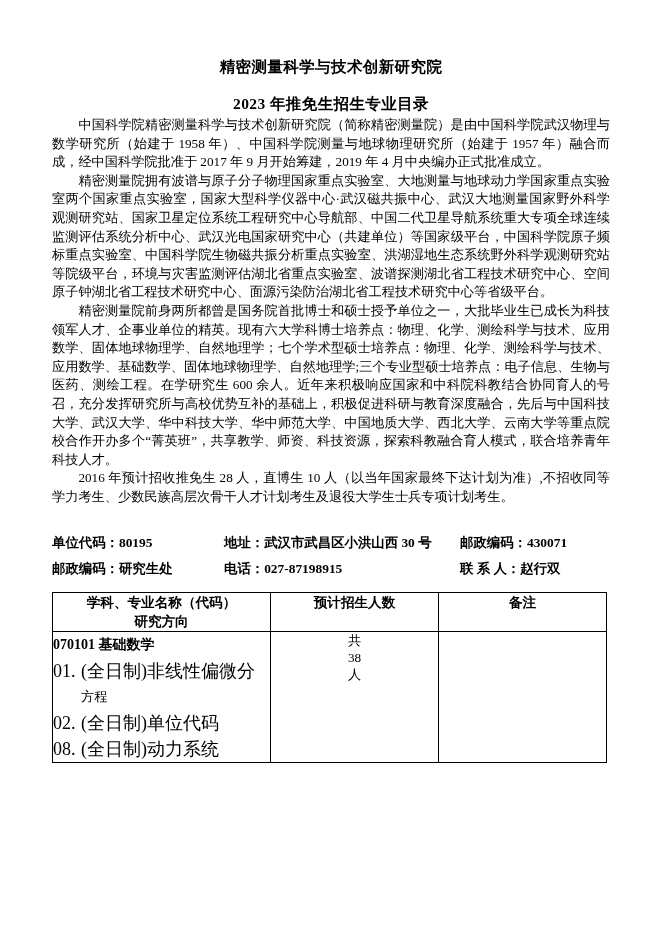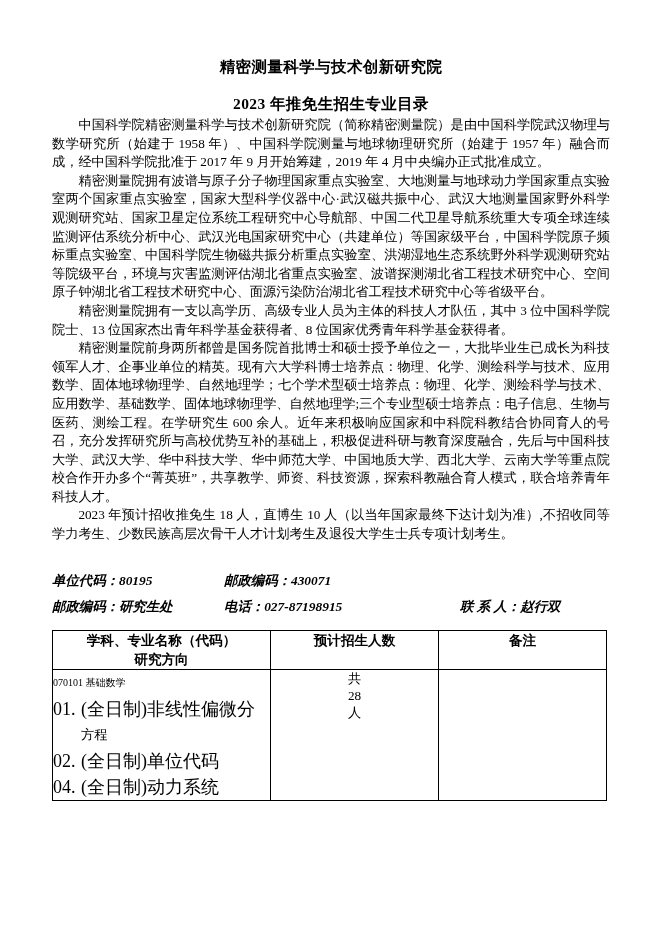--- a/index.html
+++ b/index.html
@@ -59,21 +59,20 @@
   
   .contact {
     margin-top: 24px;
     font-size: 13.4px;
     font-weight: bold;
     line-height: 26px;
   }
   .contact-row {
     display: flex;
     align-items: baseline;
-    font-style: italic;
   }
   .c-col-1 { width: 172px; flex: 0 0 172px; }
   .c-col-2 { width: 236px; flex: 0 0 236px; }
   .c-col-3 { flex: 1 1 auto; }
   .c-label { white-space: pre; }
 
   
   .tbl-wrap { margin-top: 10px; }
   table.major {
     border-collapse: collapse;
@@ -97,22 +96,22 @@
     padding: 6px 4px 7px 4px;
     vertical-align: middle;
   }
 
   td.cell-a {
     padding: 6px 4px 8px 6px;
     font-size: 13.2px;
     line-height: 26px;
   }
   .code-line {
-    font-weight: normal;
-    font-size: 10px;
+    font-weight: bold;
+    font-size: 14px;
   }
   .dir-line {
     display: flex;
     font-size: 18px;
   }
   .dir-no {
     flex: 0 0 28px;
     white-space: pre;
   }
   .dir-txt { flex: 1 1 auto; }
@@ -138,28 +137,28 @@
 
 <div class="page">
   <div class="content">
 
     <div class="doc-title title-1">精密测量科学与技术创新研究院</div>
     <div class="doc-title title-2">2023 年推免生招生专业目录</div>
 
     <div class="body-block">
       <p class="para">中国科学院精密测量科学与技术创新研究院（简称精密测量院）是由中国科学院武汉物理与数学研究所（始建于 1958 年）、中国科学院测量与地球物理研究所（始建于 1957 年）融合而成，经中国科学院批准于 2017 年 9 月开始筹建，2019 年 4 月中央编办正式批准成立。</p>
       <p class="para para-gap">精密测量院拥有波谱与原子分子物理国家重点实验室、大地测量与地球动力学国家重点实验室两个国家重点实验室，国家大型科学仪器中心·武汉磁共振中心、武汉大地测量国家野外科学观测研究站、国家卫星定位系统工程研究中心导航部、中国二代卫星导航系统重大专项全球连续监测评估系统分析中心、武汉光电国家研究中心（共建单位）等国家级平台，中国科学院原子频标重点实验室、中国科学院生物磁共振分析重点实验室、洪湖湿地生态系统野外科学观测研究站等院级平台，环境与灾害监测评估湖北省重点实验室、波谱探测湖北省工程技术研究中心、空间原子钟湖北省工程技术研究中心、面源污染防治湖北省工程技术研究中心等省级平台。</p>
-      <p class="para">精密测量院拥有一支以高学历、高级专业人员为主体的科技人才队伍，其中 3 位中国科学院院士、13 位国家杰出青年科学基金获得者、8 位国家优秀青年科学基金获得者。</p>
       <p class="para">精密测量院前身两所都曾是国务院首批博士和硕士授予单位之一，大批毕业生已成长为科技领军人才、企事业单位的精英。现有六大学科博士培养点：物理、化学、测绘科学与技术、应用数学、固体地球物理学、自然地理学；七个学术型硕士培养点：物理、化学、测绘科学与技术、应用数学、基础数学、固体地球物理学、自然地理学;三个专业型硕士培养点：电子信息、生物与医药、测绘工程。在学研究生 600 余人。近年来积极响应国家和中科院科教结合协同育人的号召，充分发挥研究所与高校优势互补的基础上，积极促进科研与教育深度融合，先后与中国科技大学、武汉大学、华中科技大学、华中师范大学、中国地质大学、西北大学、云南大学等重点院校合作开办多个“菁英班”，共享教学、师资、科技资源，探索科教融合育人模式，联合培养青年科技人才。</p>
-      <p class="para">2023 年预计招收推免生 18 人，直博生 10 人（以当年国家最终下达计划为准）,不招收同等学力考生、少数民族高层次骨干人才计划考生及退役大学生士兵专项计划考生。</p>
+      <p class="para">2016 年预计招收推免生 28 人，直博生 10 人（以当年国家最终下达计划为准）,不招收同等学力考生、少数民族高层次骨干人才计划考生及退役大学生士兵专项计划考生。</p>
     </div>
 
     <div class="contact">
       <div class="contact-row">
         <div class="c-col-1"><span class="c-label">单位代码：</span><span>80195</span></div>
+        <div class="c-col-2"><span class="c-label">地址：</span><span>武汉市武昌区小洪山西 30 号</span></div>
         <div class="c-col-3"><span class="c-label">邮政编码：</span><span>430071</span></div>
       </div>
       <div class="contact-row">
         <div class="c-col-1"><span class="c-label">邮政编码：</span><span>研究生处</span></div>
         <div class="c-col-2"><span class="c-label">电话：</span><span>027-87198915</span></div>
         <div class="c-col-3"><span class="c-label">联 系 人：</span><span>赵行双</span></div>
       </div>
     </div>
 
     <div class="tbl-wrap">
@@ -189,27 +188,27 @@
                 <span class="dir-txt">(全日制)非线性偏微分</span>
               </div>
               <div class="dir-cont">方程</div>
 
               <div class="dir-line">
                 <span class="dir-no">02.</span>
                 <span class="dir-txt">(全日制)单位代码</span>
               </div>
 
               <div class="dir-line">
-                <span class="dir-no">04.</span>
+                <span class="dir-no">08.</span>
                 <span class="dir-txt">(全日制)动力系统</span>
               </div>
             </td>
             <td class="cell-b">
               <span>共</span>
-              <span>28</span>
+              <span>38</span>
               <span>人</span>
             </td>
             <td class="cell-c"></td>
           </tr>
         </tbody>
       </table>
     </div>
 
   </div>
 </div>

